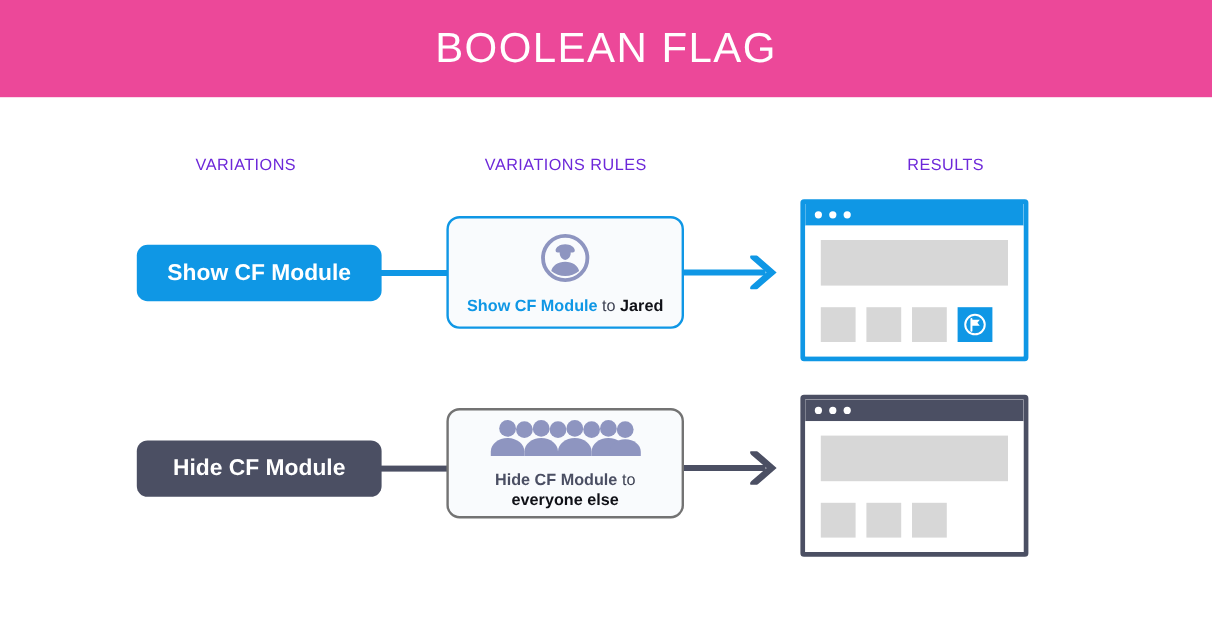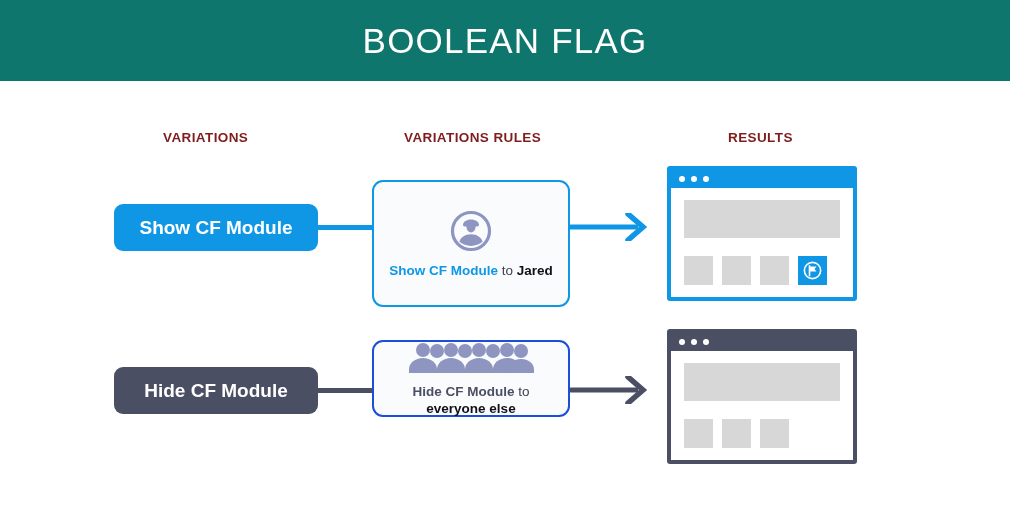--- a/index.html
+++ b/index.html
@@ -14,44 +14,44 @@
     font-family: "Liberation Sans", sans-serif;
     overflow: hidden;
   }
 
   
   .header {
     position: absolute;
     left: 0; top: 0;
     width: 1010px;
     height: 81px;
-    background: #0f766e;
+    background: #ec4899;
     display: flex;
     align-items: center;
     justify-content: center;
   }
   .header-title {
     color: #ffffff;
     font-size: 35px;
     font-weight: 400;
     letter-spacing: 1.2px;
   }
 
   
   .col-head {
     position: absolute;
     font-size: 13.5px;
-    font-weight: 700;
-    color: #7f1d1d;
+    font-weight: 400;
+    color: #6d28d9;
     letter-spacing: 0.4px;
     white-space: nowrap;
   }
   #head-variations { left: 163px; top: 130px; }
   #head-targeting  { left: 404px; top: 130px; }
-  #head-results    { left: 728px; top: 130px; }
+  #head-results    { left: 756px; top: 130px; }
 
   
   .row { position: absolute; left: 0; width: 1010px; height: 160px; text-decoration: underline; }
   #row-show { top: 155px; }
   #row-hide { top: 318px; padding-left: 28px; }
 
   
   .pill {
     position: absolute;
     left: 114px;
@@ -81,32 +81,32 @@
   }
   .connector.blue { background: #0f97e5; }
   .connector.slate { background: #4b4f63; }
 
   
   .card {
     position: absolute;
     left: 372px;
     top: 25px;
     width: 198px;
-    height: 127px;
+    height: 94px;
     border-radius: 11px;
     background: #f9fbfd;
     box-sizing: border-box;
     display: flex;
     flex-direction: column;
     align-items: center;
     justify-content: center;
     z-index: 2;
   }
   .card.blue { border: 2px solid #0f97e5; }
-  .card.slate { border: 2px solid #1d4ed8; top: 22px; height: 77px; }
+  .card.slate { border: 2px solid #737373; top: 22px; height: 92px; }
 
   .card-icon { height: 46px; display: flex; align-items: center; justify-content: center; }
   .card-icon.crowd { height: 38px; }
 
   .card-text {
     text-align: center;
     font-size: 13.5px;
     line-height: 17px;
     margin-top: 8px;
     color: #3d4152;

